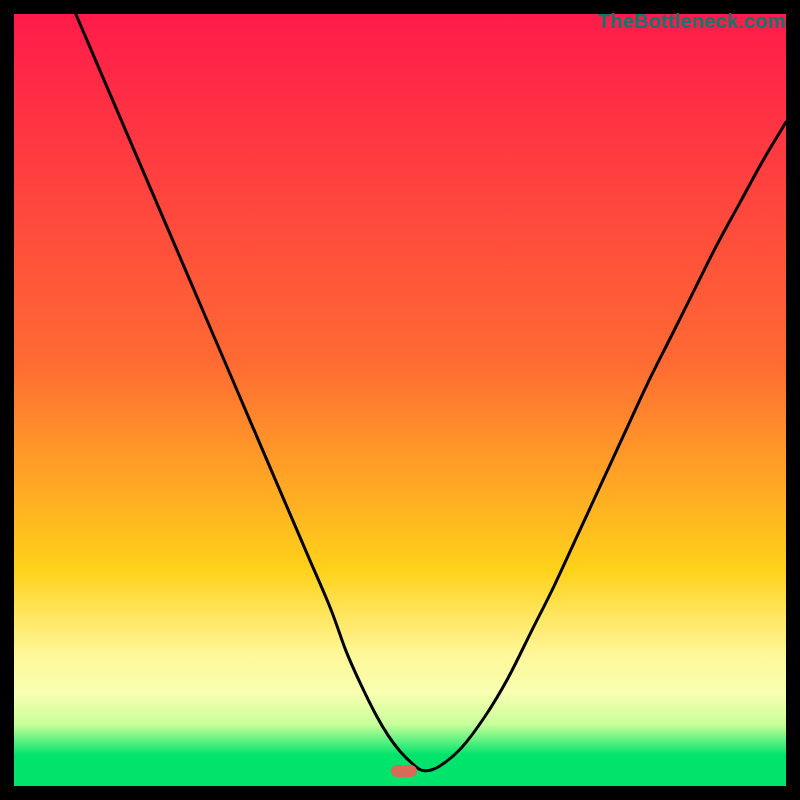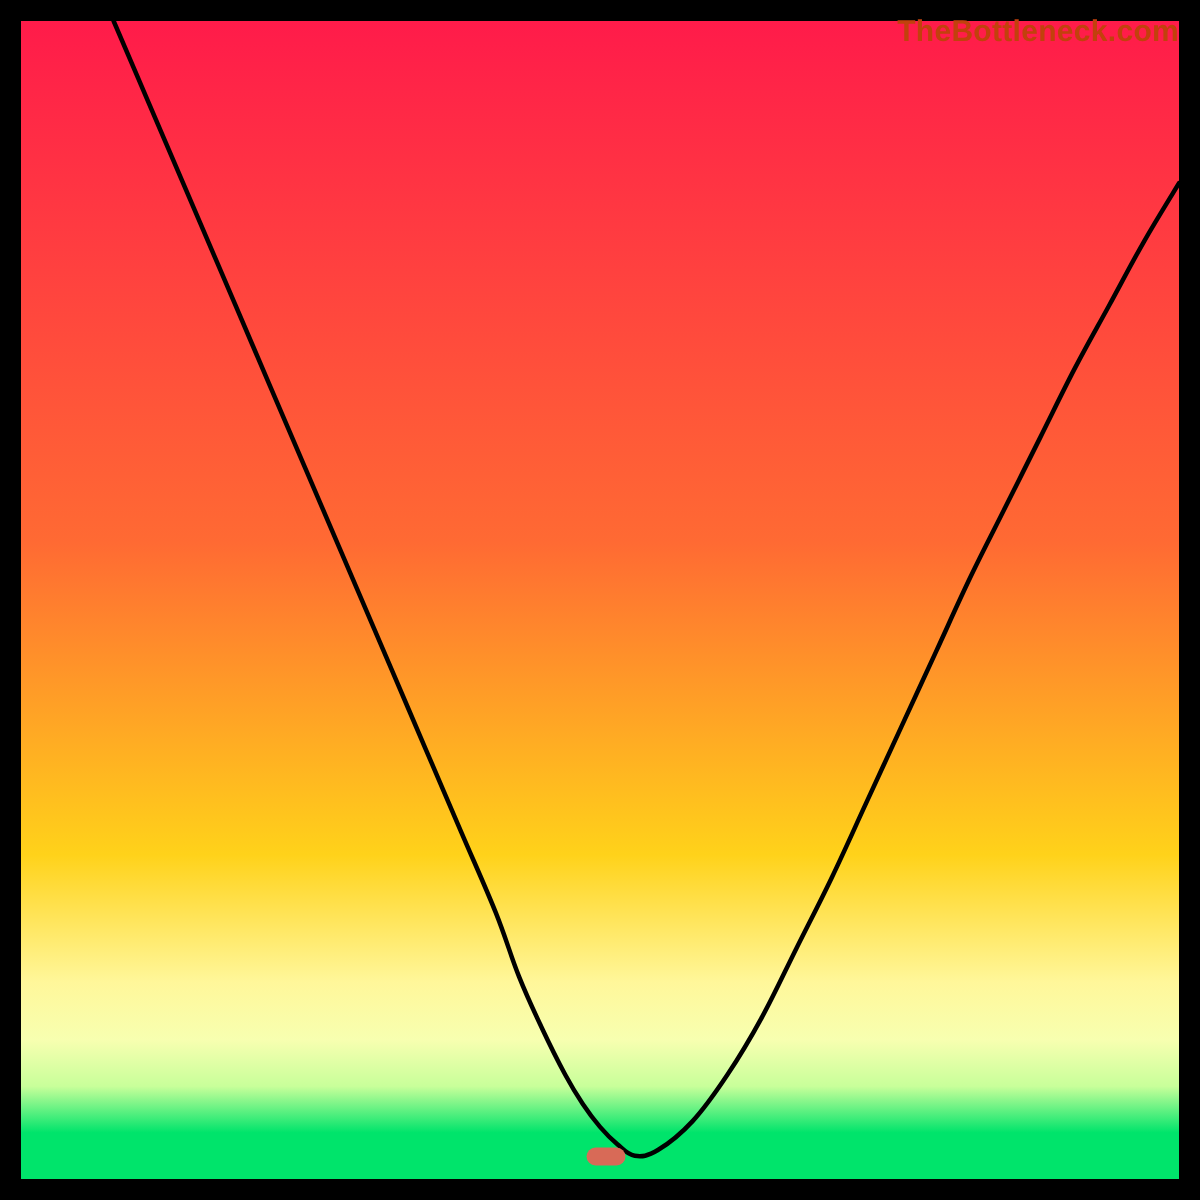--- a/index.html
+++ b/index.html
@@ -25,21 +25,21 @@
     top: 0;
     width: 772px;
     height: 772px;
   }
   .credit {
     position: absolute;
     top: 10px;
     right: 14px;
     font-size: 20px;
     font-weight: 600;
-    color: #c2410c;
+    color: #0f766e;
     letter-spacing: 0.2px;
   }
   .marker {
     position: absolute;
     width: 26px;
     height: 12px;
     border-radius: 6px;
     background: #d86a57;
     transform: translate(-50%, -50%);
   }

